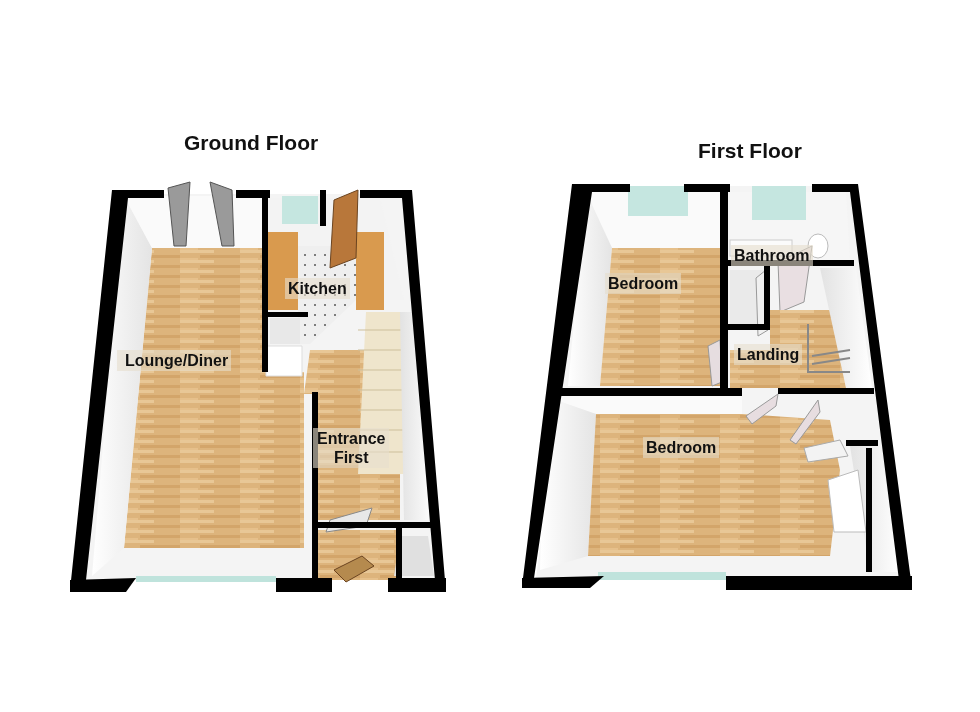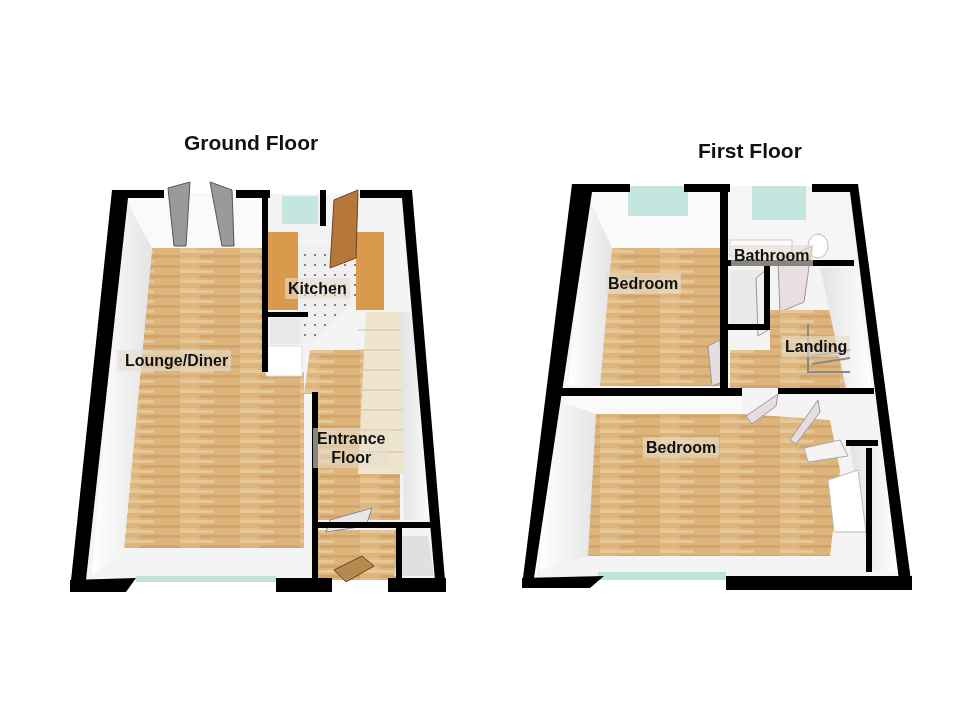--- a/index.html
+++ b/index.html
@@ -162,19 +162,19 @@
   </g>
 </svg>
 
 <div class="title" style="left:184px;top:131px;">Ground Floor</div>
 <div class="title" style="left:698px;top:139px;">First Floor</div>
 
 <div class="label" style="left:285px;top:248px;margin-top:30px;">Kitchen</div>
 <div class="label" style="left:117px;top:350px;padding-left:8px;">Lounge/Diner</div>
 <div class="label" style="left:313px;top:428px;padding:1px 4px;">
   <div>Entrance</div>
-  <div>Floor</div>
+  <div>First</div>
 </div>
 
 <div class="label" style="left:731px;top:221px;margin-top:24px;">Bathroom</div>
 <div class="label" style="left:605px;top:273px;">Bedroom</div>
-<div class="label" style="left:734px;top:336px;margin-left:48px;">Landing</div>
+<div class="label" style="left:734px;top:344px;">Landing</div>
 <div class="label" style="left:643px;top:437px;">Bedroom</div>
 
 </body></html>

